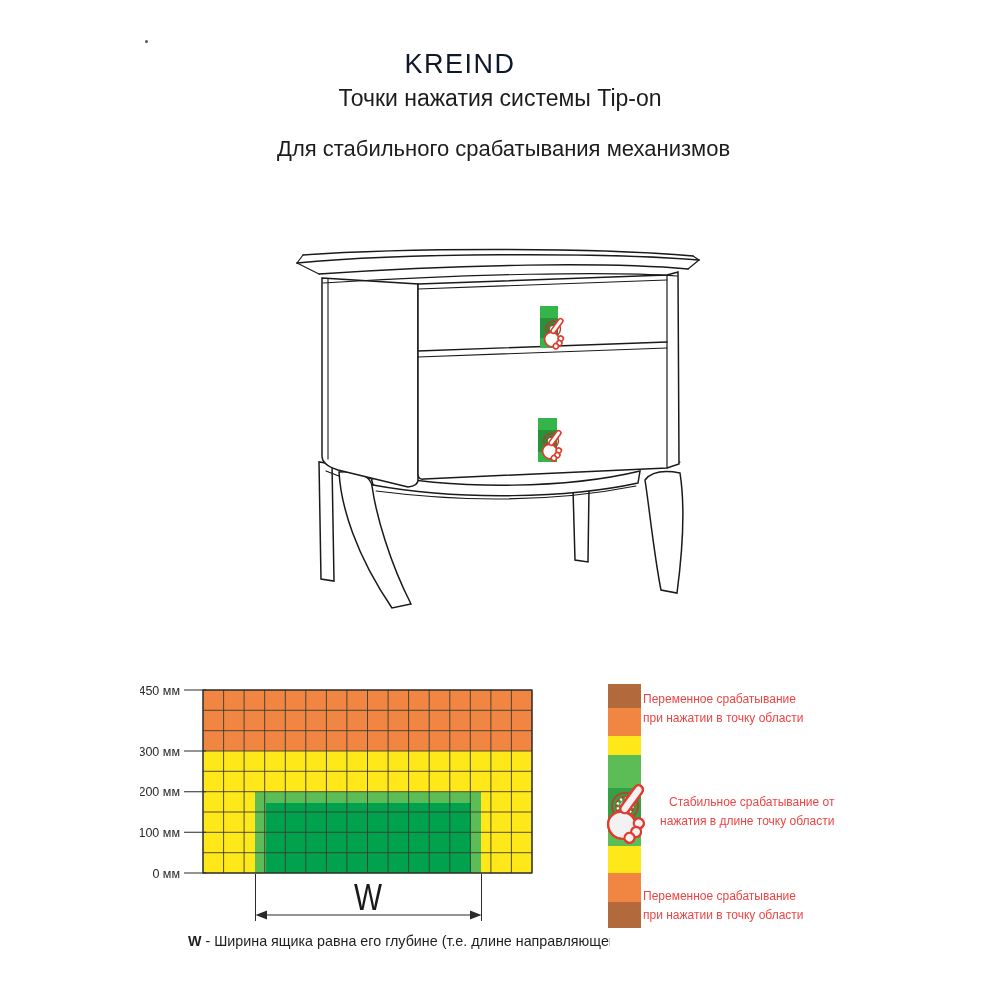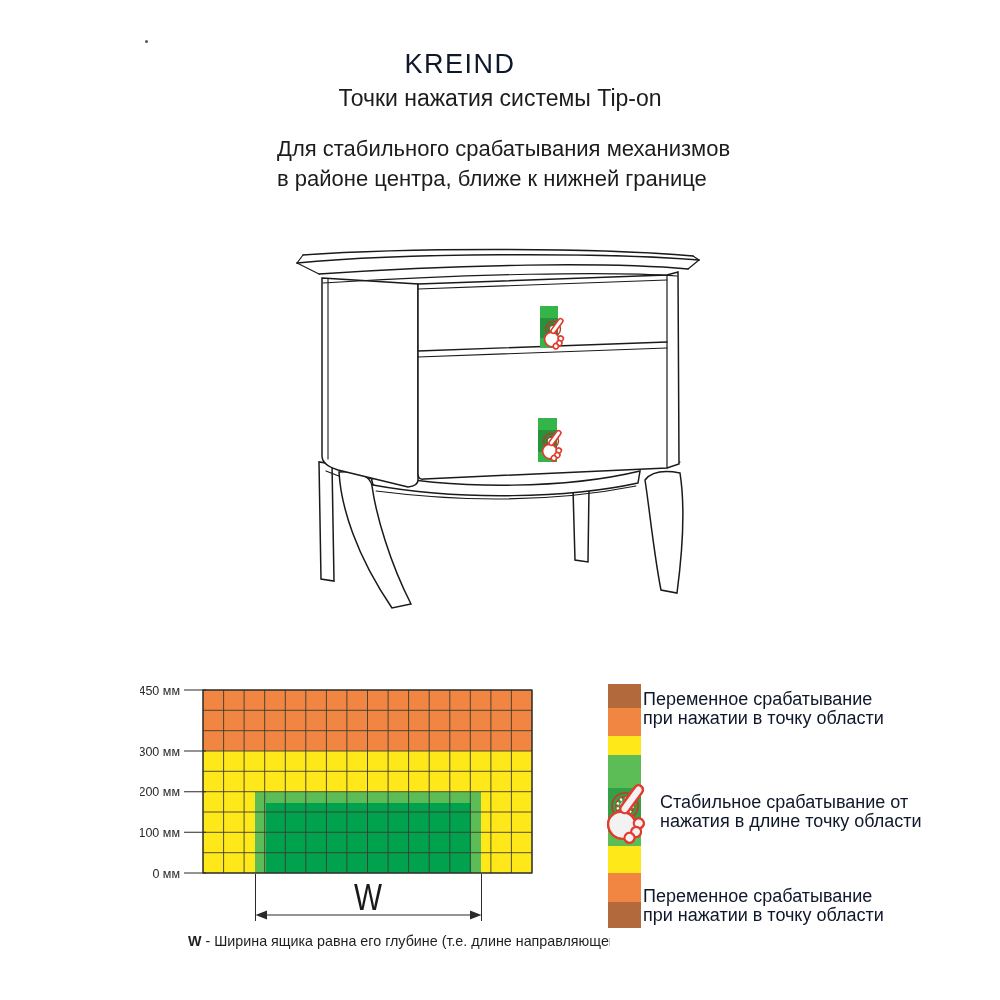--- a/index.html
+++ b/index.html
@@ -6,36 +6,35 @@
   body{width:1000px;height:1000px;position:relative;font-family:"Liberation Sans",sans-serif;color:#1f1f1f;overflow:hidden;}
   .abs{position:absolute;}
   .brand{left:0;top:49px;width:920px;text-align:center;font-size:27px;letter-spacing:1.5px;color:#0f172a;}
   .subtitle{left:0;top:85px;width:1000px;text-align:center;font-size:23px;color:#1c1c1c;}
   .intro{left:262px;top:134px;width:500px;font-size:22px;line-height:30px;color:#1c1c1c;margin-left:15px;}
   .intro span{display:block;}
   .tiny-dot{left:145px;top:40px;width:3px;height:3px;background:#555;border-radius:50%;}
   .legend-strip{left:608px;top:684px;width:33px;height:244px;}
   .legend-strip .seg{width:100%;}
   .legend-darksq{position:absolute;left:0;top:104px;width:100%;height:44px;}
-  .legend-label{font-size:18px;line-height:18.5px;color:#0f172a;}
+  .legend-label{font-size:12px;line-height:18.5px;color:#ef4444;}
   .ll-top{left:643px;top:690px;}
-  .ll-mid{left:660px;top:793px;}
+  .ll-mid{left:660px;top:793px;text-align:right;}
   .ll-bot{left:643px;top:887px;}
   svg text{font-family:"Liberation Sans",sans-serif;}
 </style>
 </head>
 <body>
 
 <div class="abs tiny-dot"></div>
 
 <div class="abs brand">KREIND</div>
 <div class="abs subtitle">Точки нажатия системы Tip-on</div>
 <div class="abs intro">
   <span>Для стабильного срабатывания механизмов</span>
-  <span>в районе центра, ближе к нижней границе</span>
 </div>
 
 <svg class="abs" style="left:240px;top:243px" width="520" height="410" viewBox="0 0 520 410">
   <defs>
     <g id="hand" fill="#fff" stroke="#E23B2E" stroke-width="1.6" stroke-linejoin="round">
       <ellipse cx="4" cy="9" rx="7.5" ry="7"></ellipse>
       <circle cx="10.5" cy="3" r="2.6"></circle>
       <circle cx="12" cy="7.5" r="2.6"></circle>
       <circle cx="11" cy="12" r="2.6"></circle>
       <rect x="-2.3" y="-13.5" width="4.6" height="17" rx="2.3"></rect>

